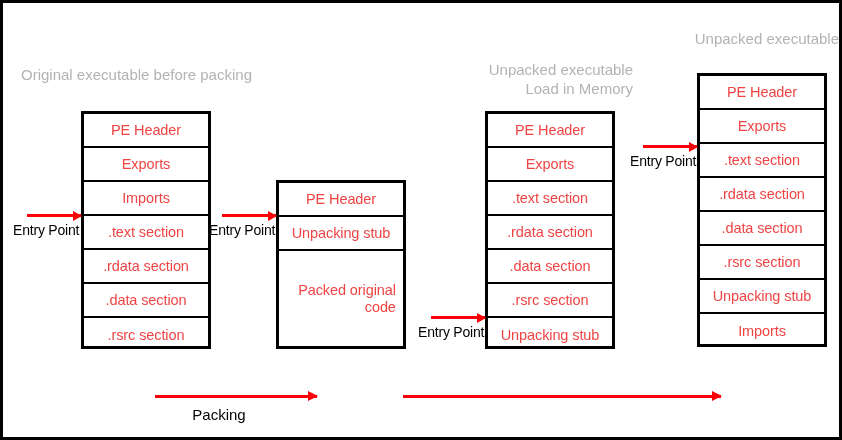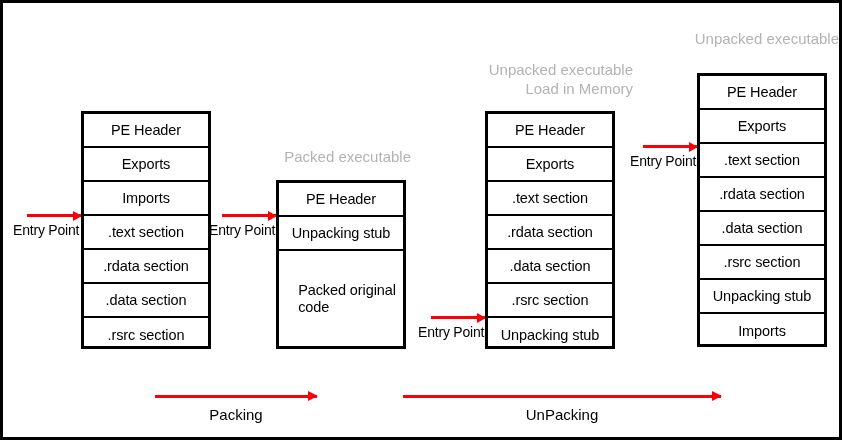--- a/index.html
+++ b/index.html
@@ -24,22 +24,22 @@
     border: 3px solid #000000;
     box-sizing: border-box;
     background: #ffffff;
   }
   .cell {
     border-bottom: 2px solid #000000;
     box-sizing: border-box;
     display: flex;
     align-items: center;
     justify-content: center;
-    text-align: left;
-    color: #000000;
+    text-align: right;
+    color: #ef4444;
     font-size: 14.5px;
     line-height: 1.15;
     letter-spacing: -0.1px;
     white-space: pre-line;
   }
   .cell:last-child { border-bottom: none; }
 
   
   .caption {
     position: absolute;
@@ -89,22 +89,22 @@
     font-size: 15px;
     white-space: nowrap;
     text-align: center;
   }
 </style>
 </head>
 <body>
 
 <div id="canvas">
 
+  <div class="caption left" style="left:18px; top:63px; width:300px;">Original executable before packing</div>
 
-  <div class="caption" style="left:268px; top:145px; width:140px;">Packed executable</div>
 
   <div class="caption" style="left:466px; top:58px; width:164px;">Unpacked executable
 Load in Memory</div>
 
   <div class="caption" style="left:678px; top:27px; width:158px;">Unpacked executable</div>
 
   <div class="stack" style="left:78px; top:108px; width:130px; height:238px;">
     <div class="cell" style="height:34px;">PE Header</div>
     <div class="cell" style="height:34px;">Exports</div>
     <div class="cell" style="height:34px;">Imports</div>
@@ -148,18 +148,17 @@
   <div class="arrow" style="left:219px; top:211px; width:54px;"></div>
   <div class="ep-label" style="left:206px; top:219px;">Entry Point</div>
 
   <div class="arrow" style="left:428px; top:313px; width:54px;"></div>
   <div class="ep-label" style="left:415px; top:321px;">Entry Point</div>
 
   <div class="arrow" style="left:640px; top:142px; width:54px;"></div>
   <div class="ep-label" style="left:627px; top:150px;">Entry Point</div>
 
   <div class="arrow thin" style="left:152px; top:392px; width:162px;"></div>
-  <div class="flow-label" style="left:153px; top:403px; width:160px;">Packing</div>
+  <div class="flow-label" style="left:136px; top:403px; width:160px;">Packing</div>
 
   <div class="arrow thin" style="left:400px; top:392px; width:318px;"></div>
-  <div class="flow-label" style="left:400px; top:403px; width:318px;">UnPacking</div>
 
 </div>
 
 </body></html>

